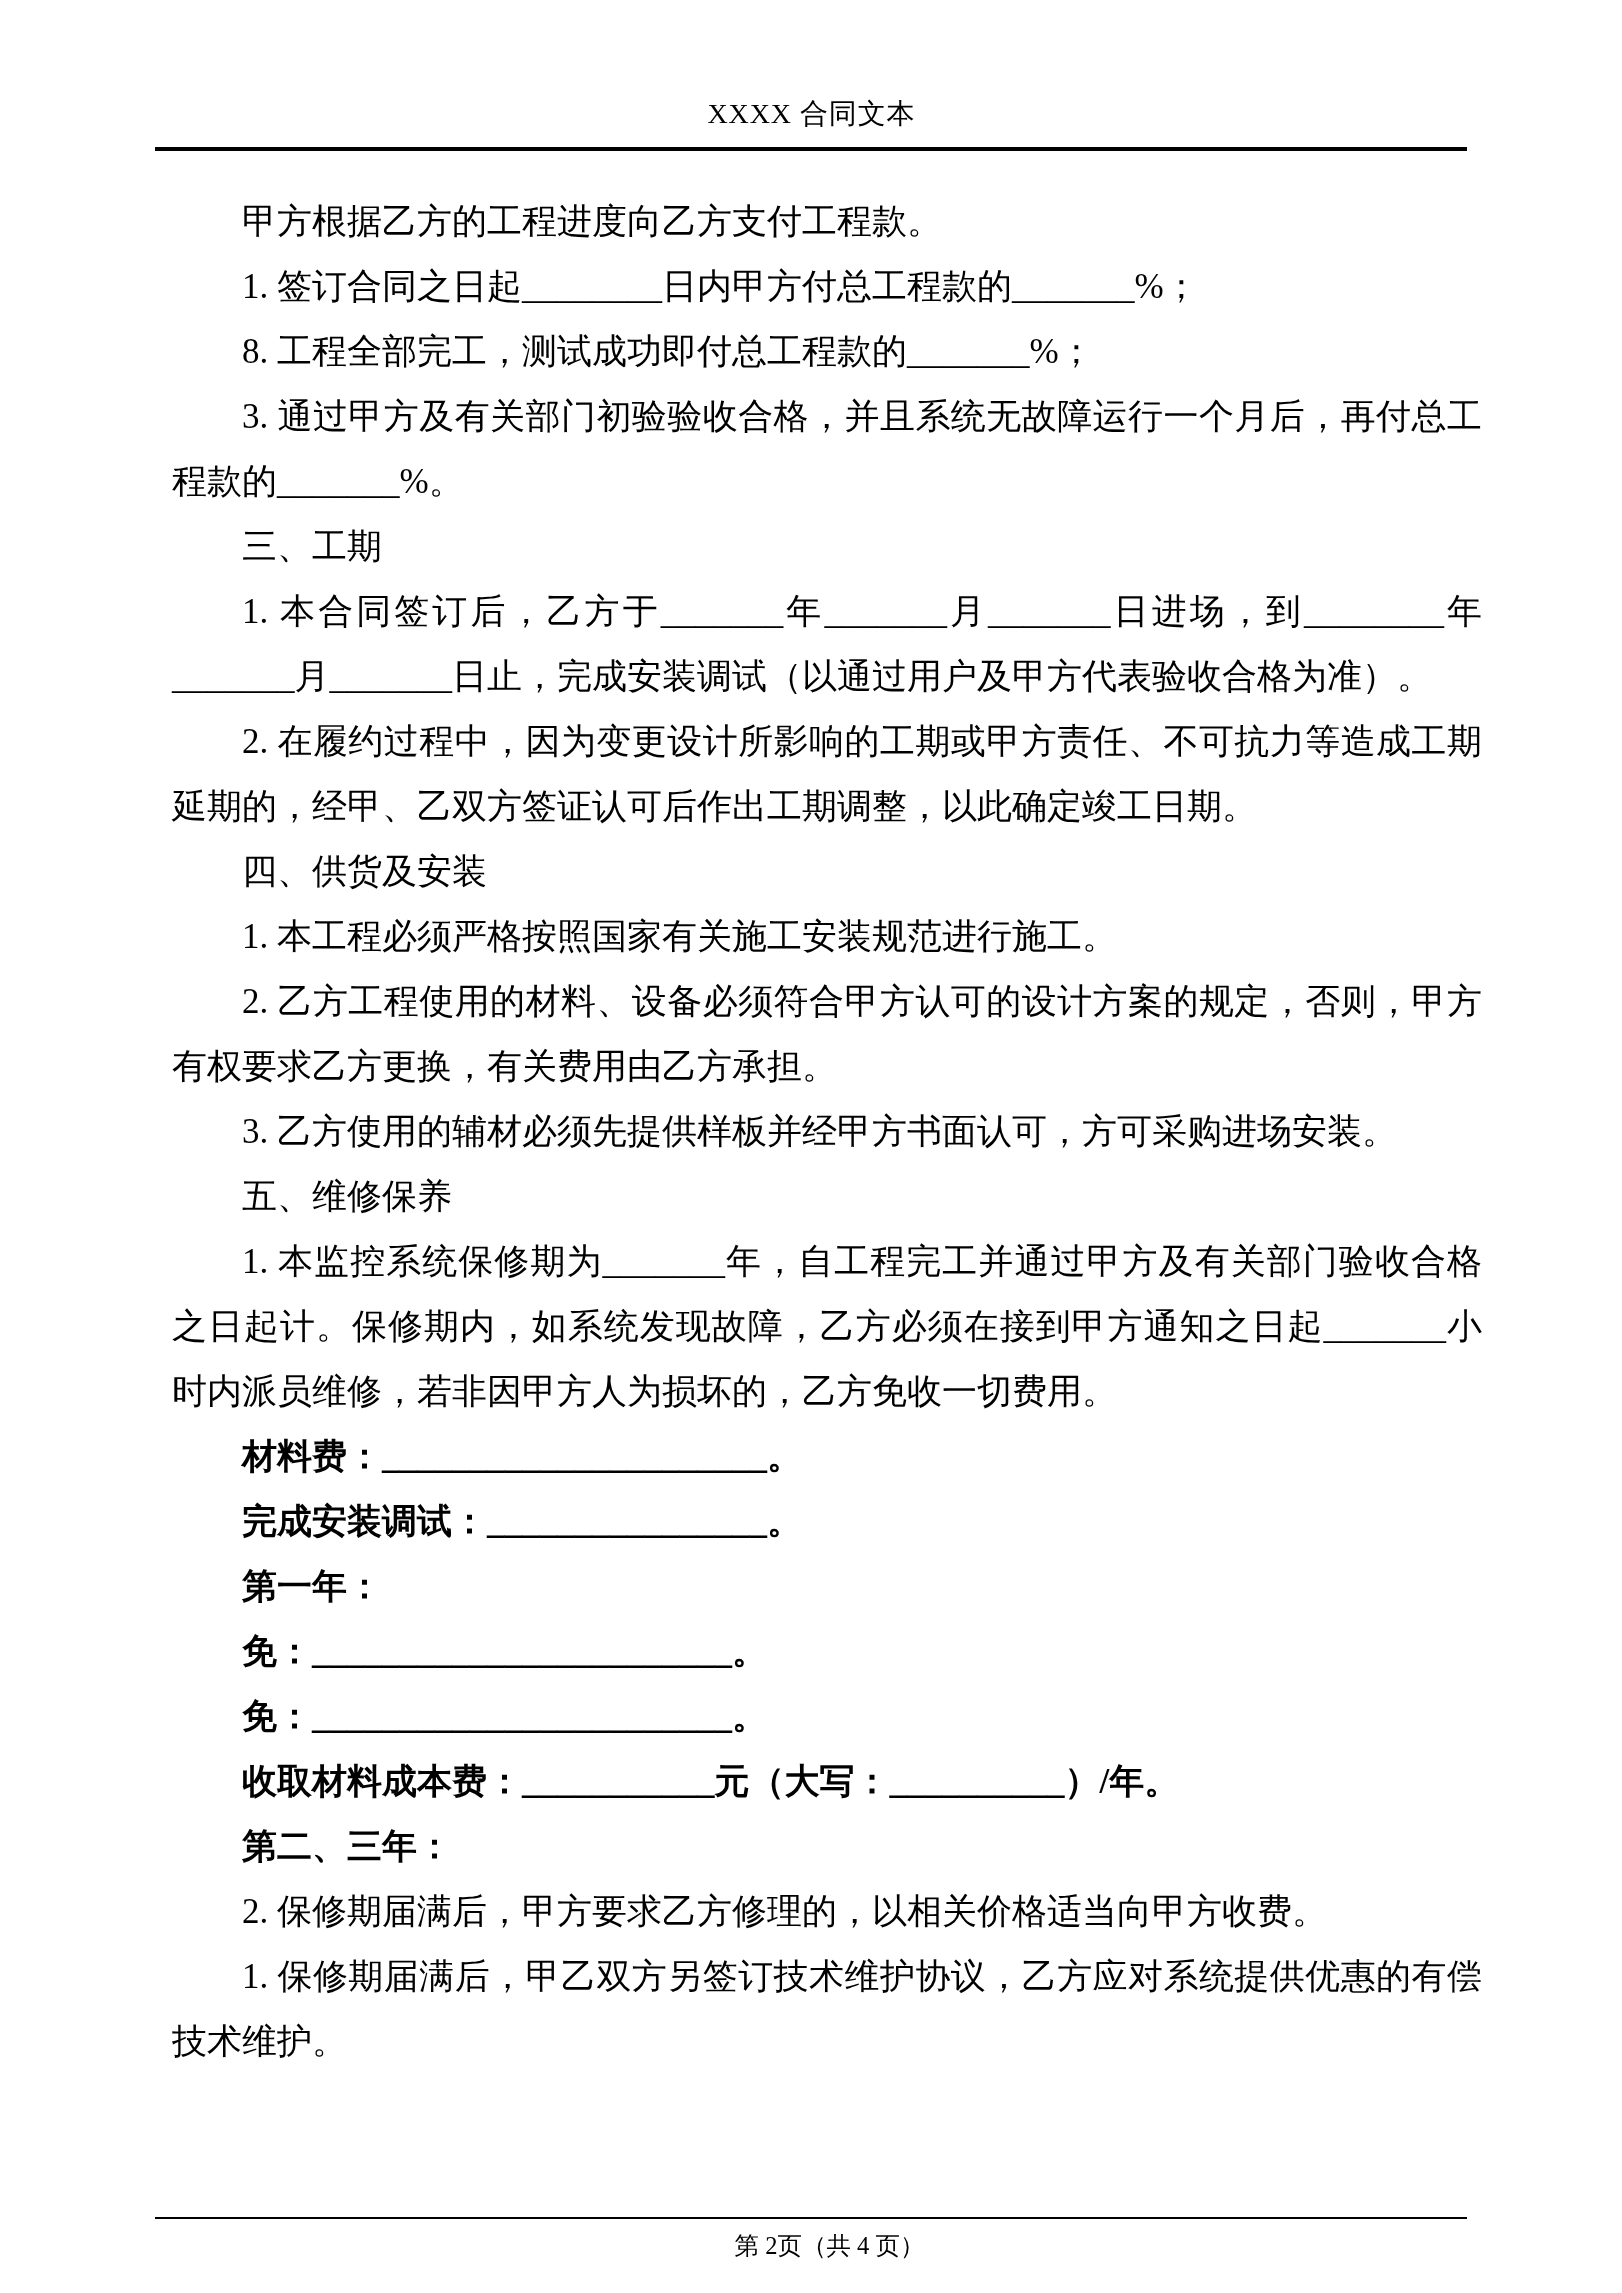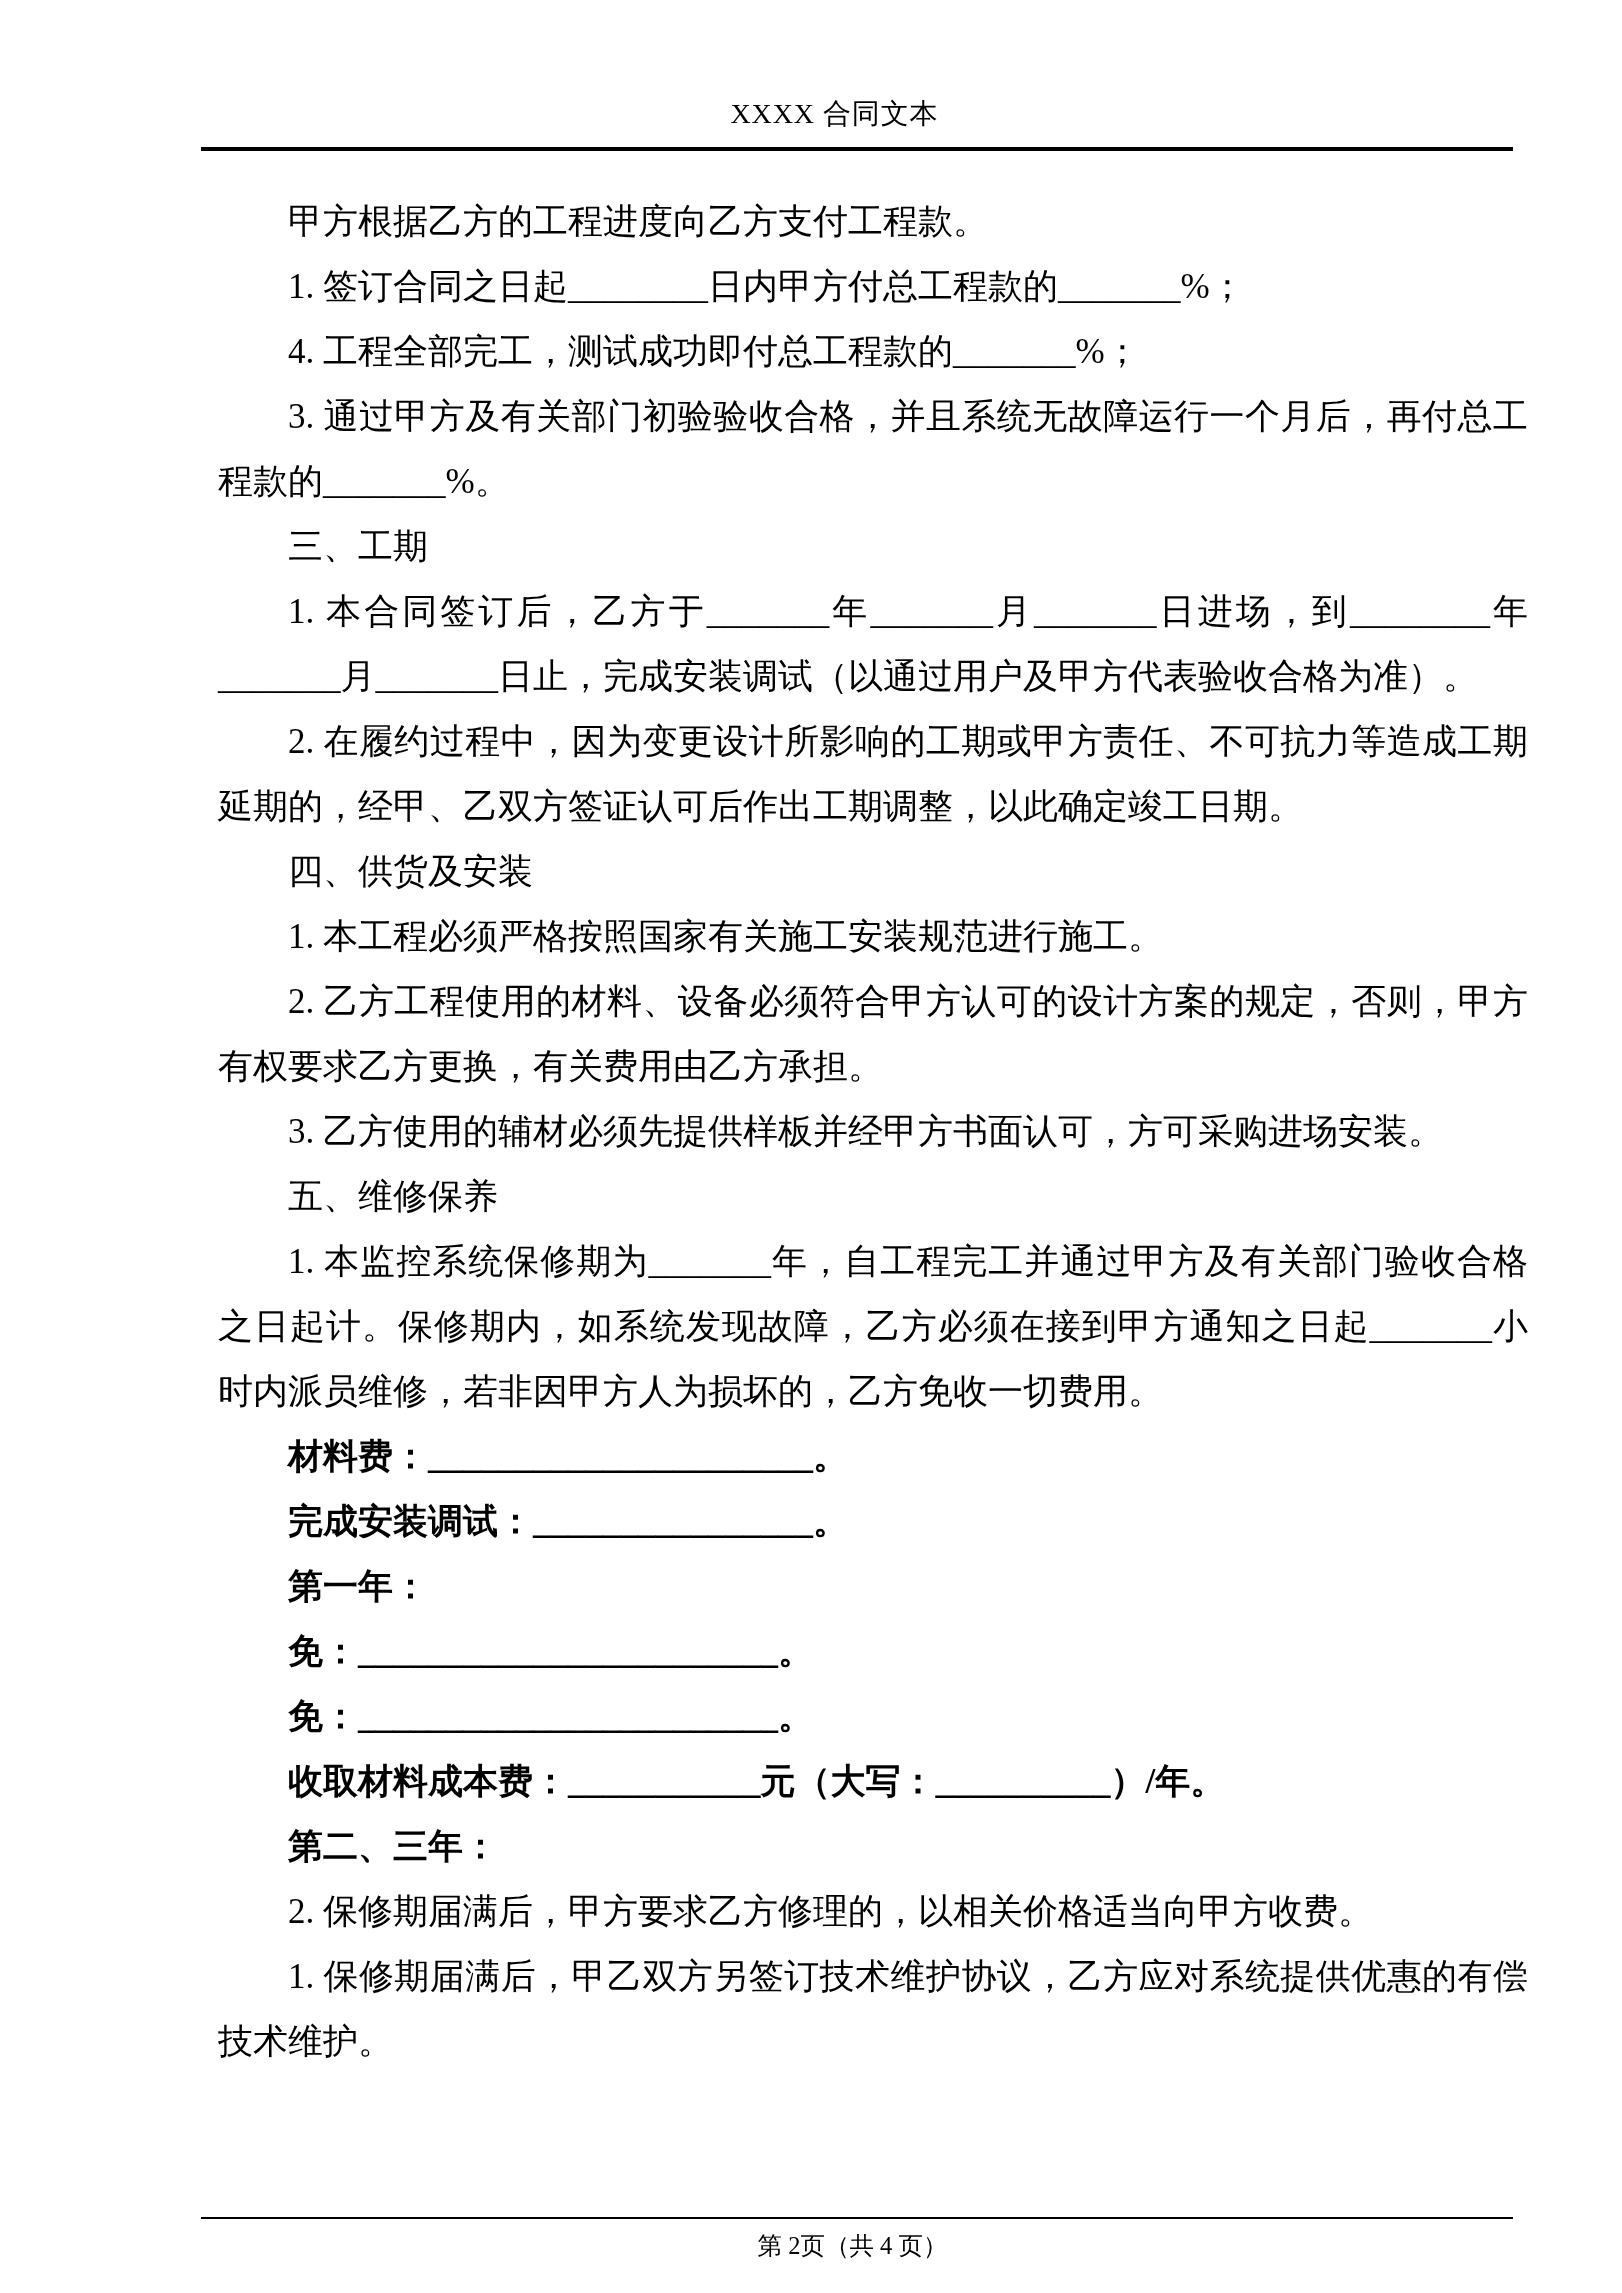--- a/index.html
+++ b/index.html
@@ -6,21 +6,21 @@
   html, body { margin: 0; padding: 0; }
   body {
     width: 1623px;
     height: 2294px;
     position: relative;
     background: #ffffff;
     color: #000000;
     font-family: "Liberation Serif", "DejaVu Serif", serif;
     overflow: hidden;
   }
-  .page { position: absolute; inset: 0; margin-left: 46px; }
+  .page { position: absolute; inset: 0; }
 
   .header-title {
     position: absolute;
     top: 96px;
     left: 0;
     width: 100%;
     text-align: center;
     font-size: 28px;
     line-height: 36px;
     letter-spacing: 0.9px;
@@ -73,21 +73,21 @@
 
 <div class="page">
 
   <div class="header-title">XXXX 合同文本</div>
 
   <div class="header-rule"></div>
 
   <main class="doc-body">
       <p class="para">甲方根据乙方的工程进度向乙方支付工程款。</p>
       <p class="para">1. 签订合同之日起________日内甲方付总工程款的_______%；</p>
-      <p class="para">4. 工程全部完工，测试成功即付总工程款的_______%；</p>
+      <p class="para">8. 工程全部完工，测试成功即付总工程款的_______%；</p>
       <p class="para">3. 通过甲方及有关部门初验验收合格，并且系统无故障运行一个月后，再付总工程款的_______%。</p>
       <p class="para">三、工期</p>
       <p class="para">1. 本合同签订后，乙方于_______年_______月_______日进场，到________年_______月_______日止，完成安装调试（以通过用户及甲方代表验收合格为准）。</p>
       <p class="para">2. 在履约过程中，因为变更设计所影响的工期或甲方责任、不可抗力等造成工期延期的，经甲、乙双方签证认可后作出工期调整，以此确定竣工日期。</p>
       <p class="para">四、供货及安装</p>
       <p class="para">1. 本工程必须严格按照国家有关施工安装规范进行施工。</p>
       <p class="para">2. 乙方工程使用的材料、设备必须符合甲方认可的设计方案的规定，否则，甲方有权要求乙方更换，有关费用由乙方承担。</p>
       <p class="para">3. 乙方使用的辅材必须先提供样板并经甲方书面认可，方可采购进场安装。</p>
       <p class="para">五、维修保养</p>
       <p class="para">1. 本监控系统保修期为_______年，自工程完工并通过甲方及有关部门验收合格之日起计。保修期内，如系统发现故障，乙方必须在接到甲方通知之日起_______小时内派员维修，若非因甲方人为损坏的，乙方免收一切费用。</p>

